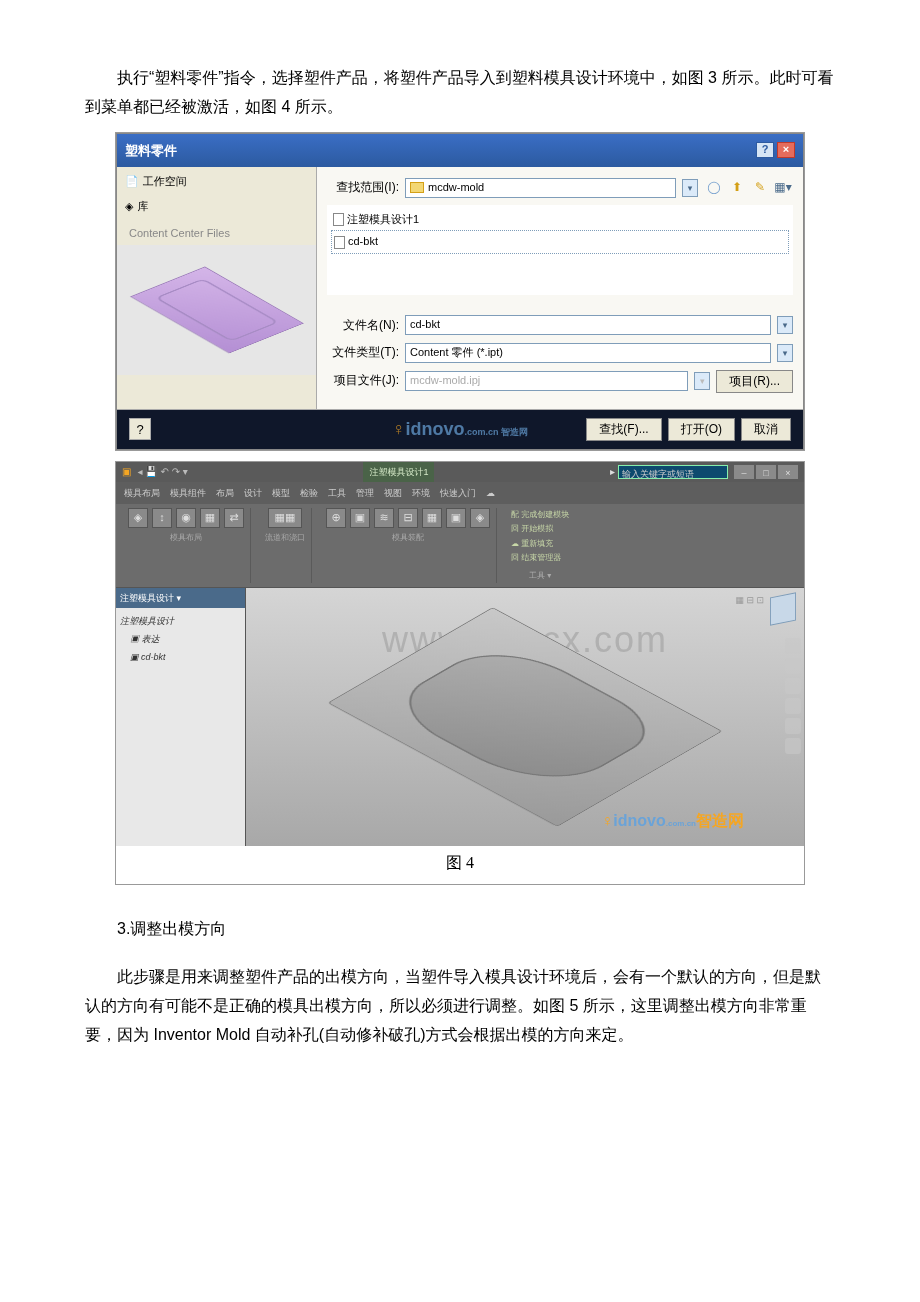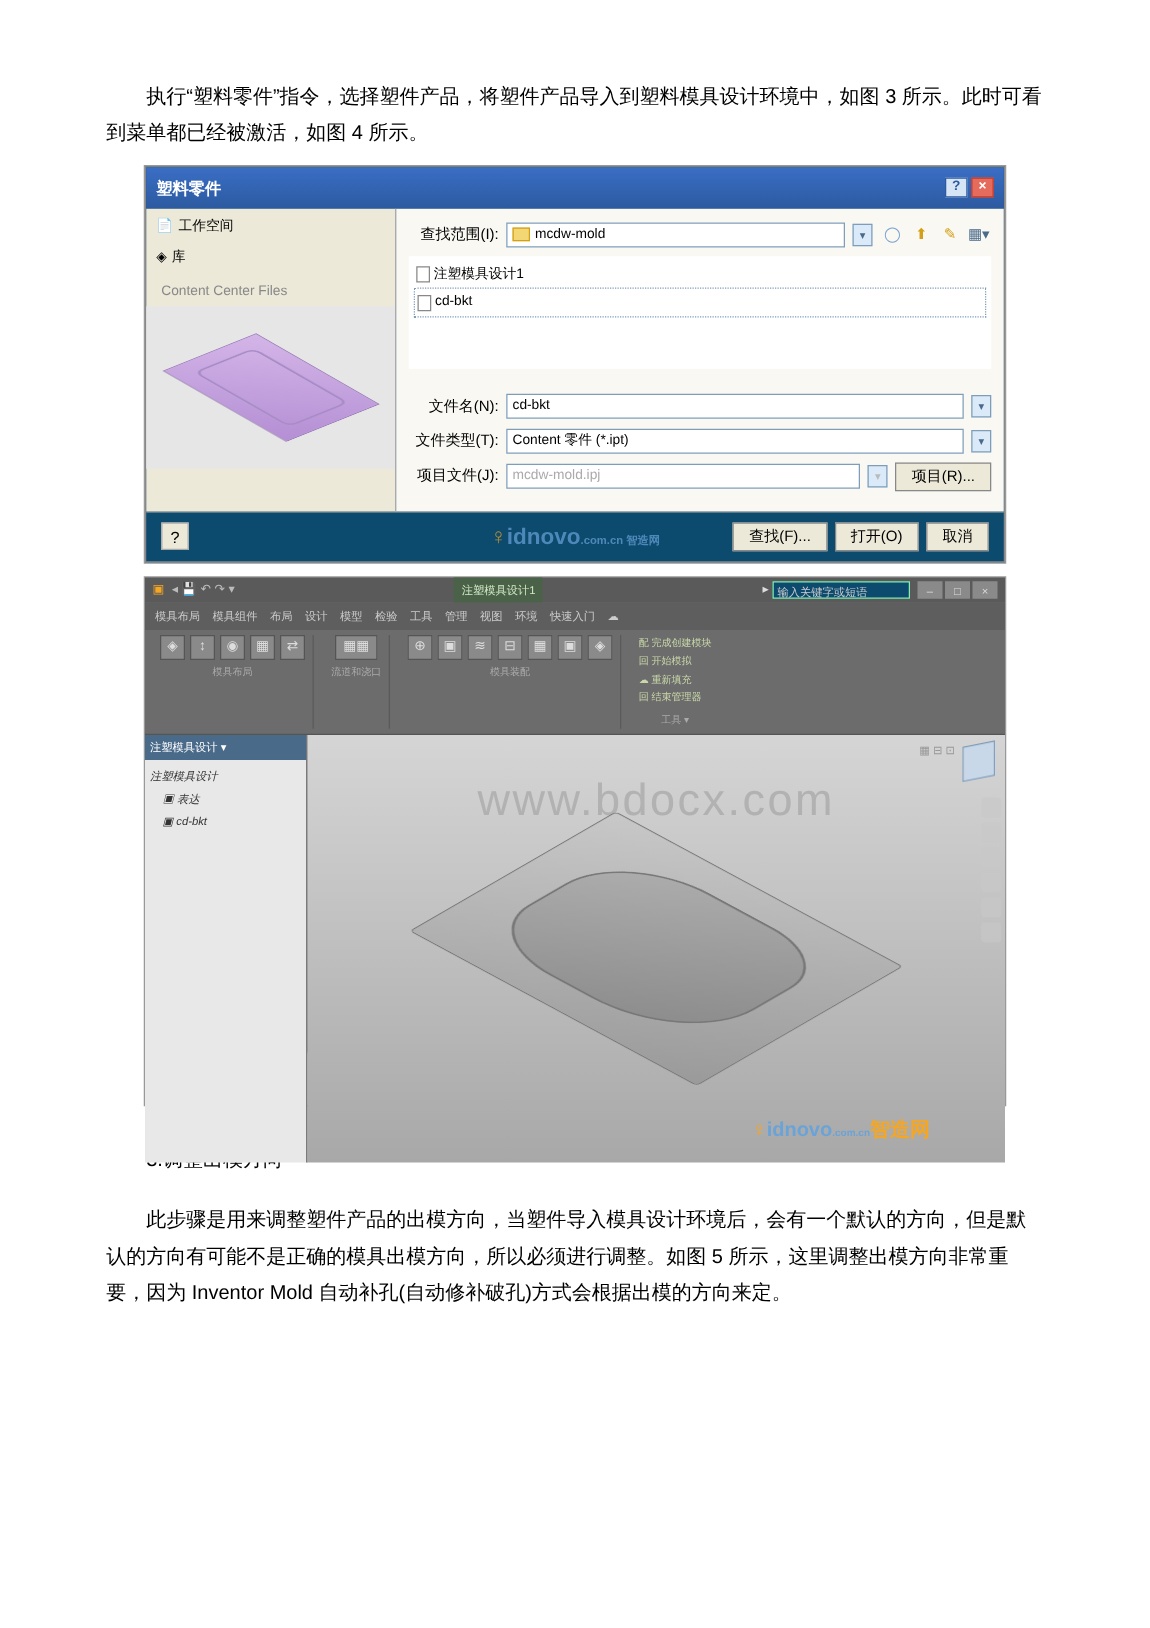--- a/index.html
+++ b/index.html
@@ -31,21 +31,21 @@
     }
     .figure-caption {
       text-align: center;
       padding: 6px 0;
       border-top: 1px solid #ccc;
       font-family: "SimSun", serif;
     }
 
     
     .dialog {
-      background: #0c4a6e;
+      background: #0f172a;
       width: 100%;
       border: 1px solid #888;
     }
     .titlebar {
       background: linear-gradient(to bottom, #3a6ec5, #2c5aa0);
       color: #fff;
       padding: 5px 8px;
       display: flex;
       justify-content: space-between;
       align-items: center;
@@ -298,21 +298,21 @@
       background: #8a8a8a;
       border: 1px solid #555;
       display: flex;
       align-items: center;
       justify-content: center;
       font-size: 11px;
     }
     .ribbon-label { font-size: 8px; color: #aaa; margin-top: 3px; }
     .app-body {
       display: flex;
-      height: 342px;
+      height: 258px;
       justify-content: center;
     }
     .app-tree {
       width: 130px;
       background: #e8e8e8;
       color: #333;
       font-size: 9px;
       padding: 4px;
       border-right: 1px solid #555;
     }

